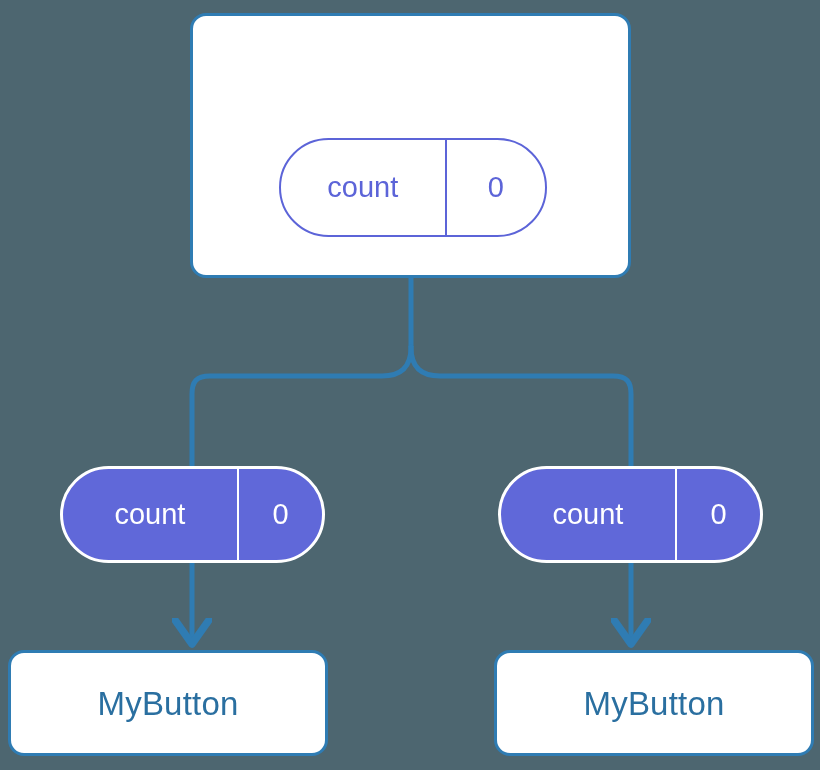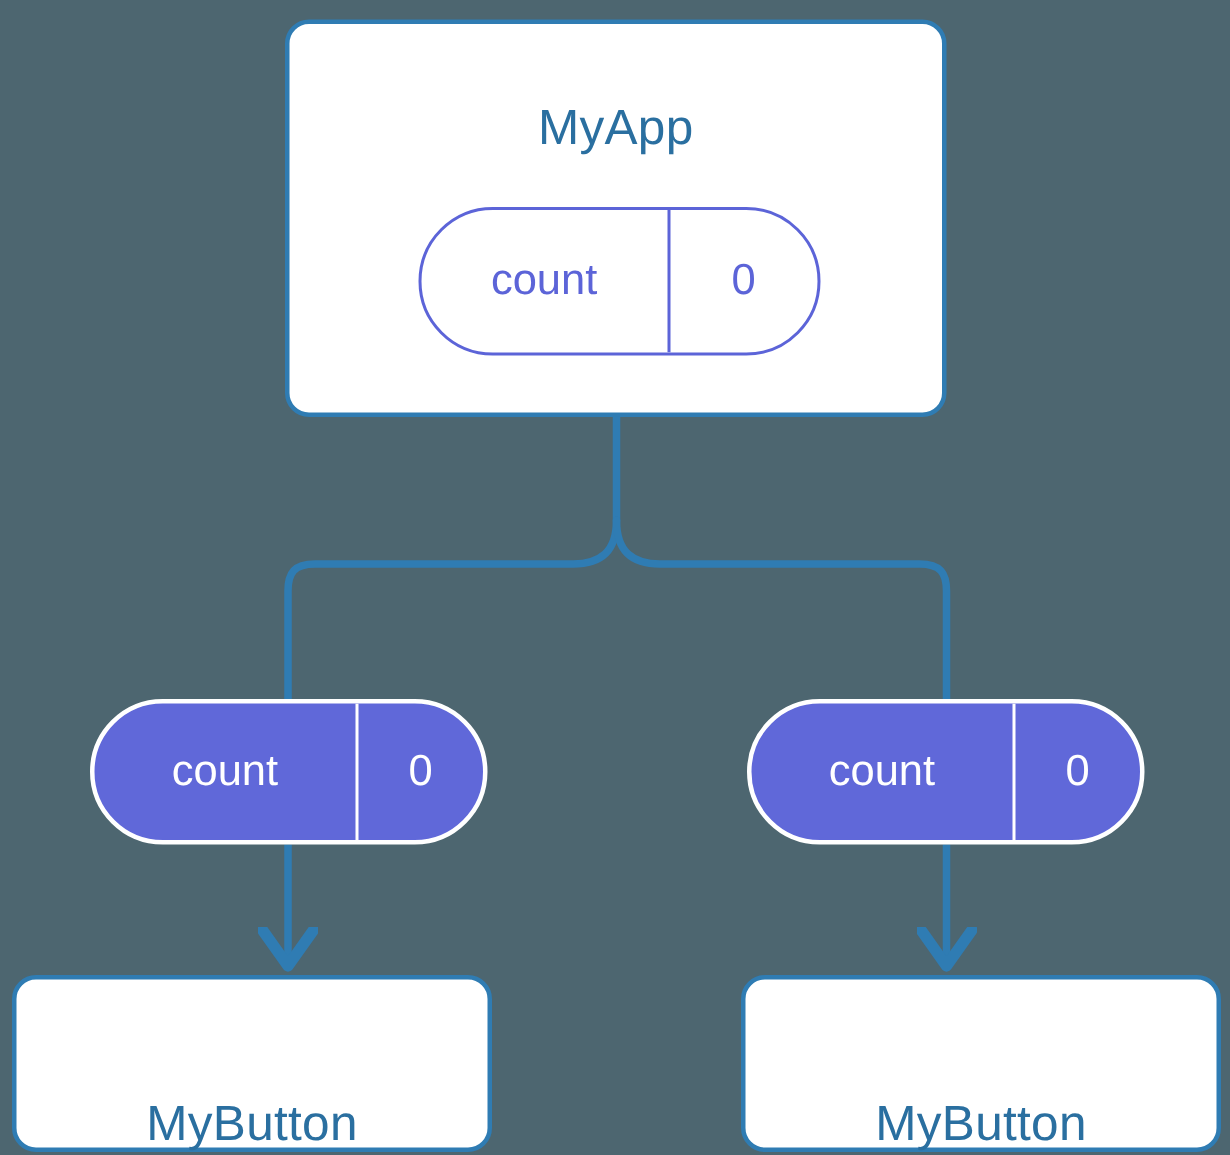--- a/index.html
+++ b/index.html
@@ -62,22 +62,22 @@
     width: 441px;
     height: 265px;
     justify-content: flex-start;
   }
   #node-myapp .comp-title {
     margin-top: 52px;
   }
 
   
   .btn-box {
-    height: 118px;
-    justify-content: flex-end;
+    height: 106px;
+    justify-content: center;
   }
   #node-button-left {
     left: 8px;
     top: 650px;
     width: 320px;
   }
   #node-button-right {
     left: 494px;
     top: 650px;
     width: 320px;
@@ -181,21 +181,20 @@
     <path d="M 411 347 C 411 368 422 376 440 376
              L 613 376 C 627 376 631 382 631 394
              L 631 470" fill="none" stroke="#2f7cb3" stroke-width="5" stroke-linecap="round" stroke-linejoin="round"></path>
 
     <path d="M 192 563 L 192 640" fill="none" stroke="#2f7cb3" stroke-width="5" stroke-linecap="butt" marker-end="url(#arrowhead)"></path>
 
     <path d="M 631 563 L 631 640" fill="none" stroke="#2f7cb3" stroke-width="5" stroke-linecap="butt" marker-end="url(#arrowhead)"></path>
   </svg>
 
   <div class="node comp-box" id="node-myapp">
-    <div class="comp-title">MyApp</div>
 
     <div class="state-pill outline" id="pill-myapp">
       <div class="pill-label">count</div>
       <div class="pill-value">0</div>
     </div>
   </div>
 
   <div class="node state-pill filled" id="pill-child-left">
     <div class="pill-label">count</div>
     <div class="pill-value">0</div>

